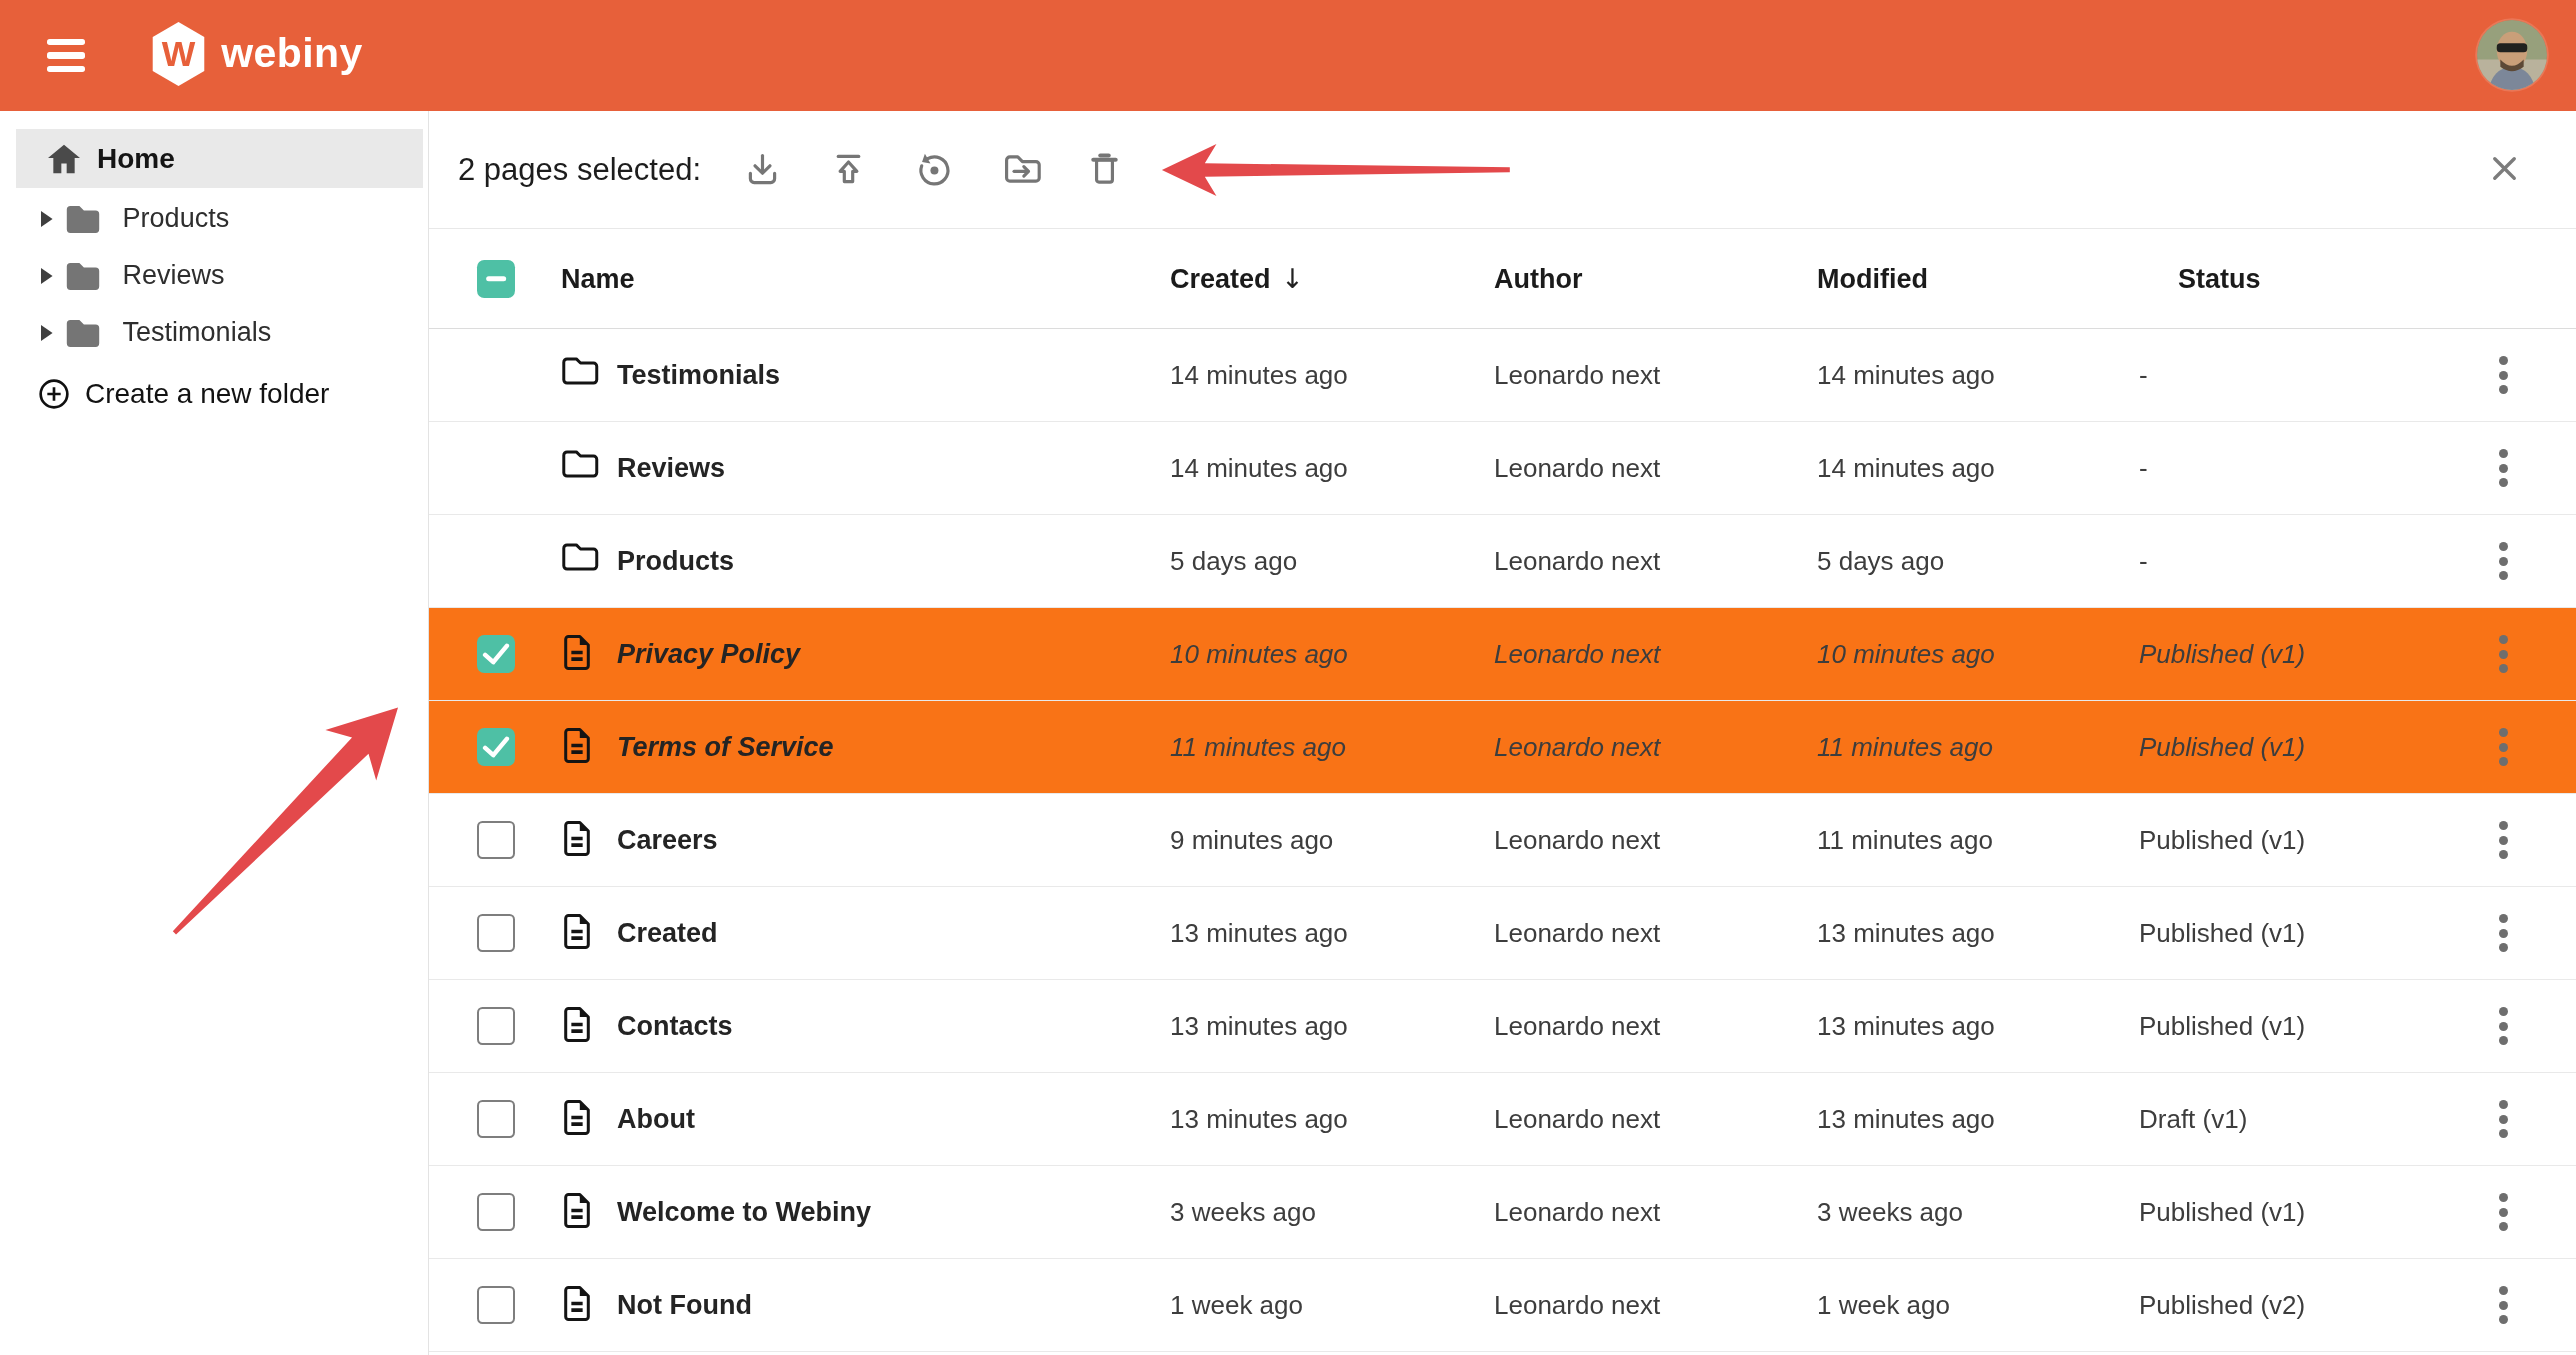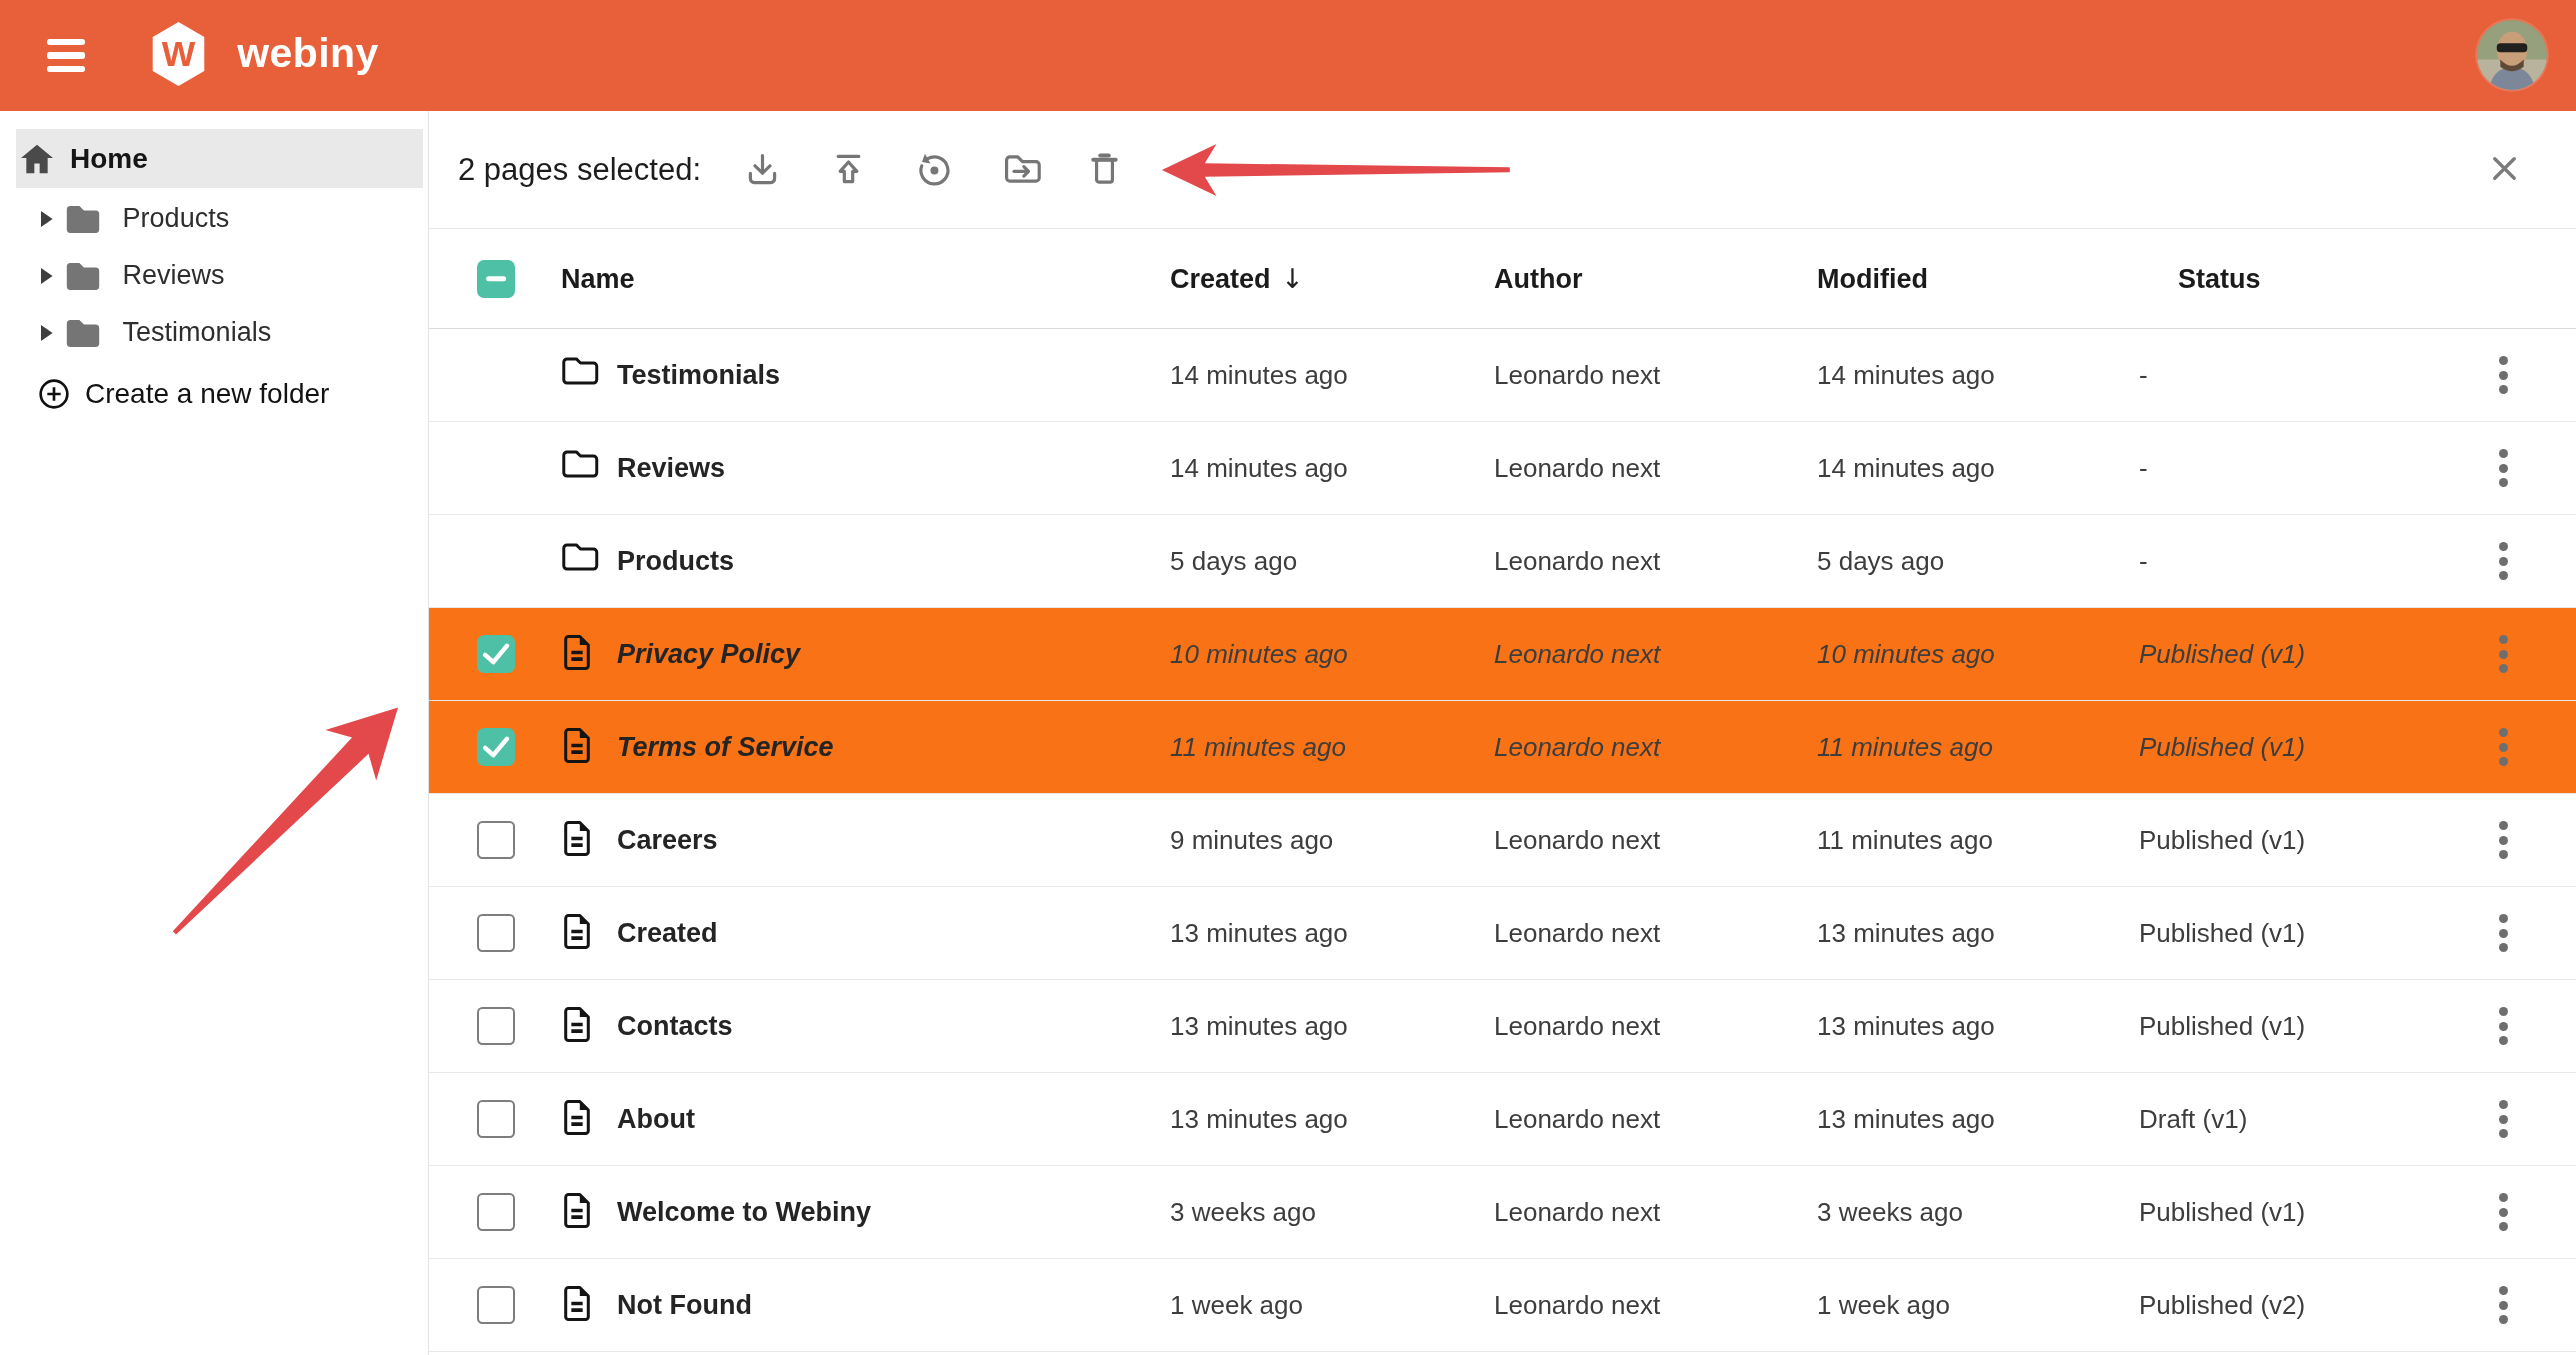--- a/index.html
+++ b/index.html
@@ -6,29 +6,29 @@
   html,body { width:2576px; height:1356px; overflow:hidden; background:#fff;
               font-family:"Liberation Sans", sans-serif; }
   #app { position:relative; width:2576px; height:1356px; }
 
   
   .topbar { position:absolute; left:0; top:0; width:100%; height:111px; background:#e7603a; z-index:5; }
   .hamburger { position:absolute; left:47px; top:39px; width:38px; height:33px;
                background:none; border:0; cursor:pointer; display:flex; flex-direction:column; justify-content:space-between; }
   .hamburger span { display:block; width:38px; height:6.3px; background:#fff; border-radius:2.7px; }
   .brand { position:absolute; left:150px; top:21.5px; display:flex; align-items:center; gap:14.3px; cursor:pointer; }
-  .brand-name { color:#fff; font-size:41px; font-weight:700; letter-spacing:0.4px;margin-left:16px; }
+  .brand-name { color:#fff; font-size:41px; font-weight:700; letter-spacing:0.4px; }
   .avatar { position:absolute; right:29px; top:19.7px; width:70px; height:70px; border-radius:50%;
             overflow:hidden; cursor:pointer; box-shadow:0 0 0 1.8px rgba(255,255,255,.15); }
 
   
   .sidebar { position:absolute; left:0; top:111px; width:429px; bottom:0; background:#fff;
              border-right:1.8px solid #e3e3e3; z-index:4; }
   .side-home { position:absolute; left:16px; right:5.4px; top:18px; height:59px; background:#e9e9e9;
-               display:flex; align-items:center; padding-left:3px; gap:15px; cursor:pointer;
+               display:flex; align-items:center; padding-left:30px; gap:15px; cursor:pointer;
                font-weight:700; font-size:28px; color:#151515; }
   .side-folders { position:absolute; left:0; right:0; top:79px; }
   .side-item { height:57px; display:flex; align-items:center; padding-left:41px; gap:12.5px;
                font-size:27px; color:#2e2e2e; cursor:pointer; }
   .side-item .tri { flex:0 0 auto; }
   .side-item .flabel { margin-left:9px; }
   .side-create { position:absolute; left:0; right:0; top:253px; height:59px; display:flex;
                  align-items:center; padding-left:38px; gap:15px; cursor:pointer;
                  font-weight:400; font-size:28px; color:#121212; }
 

